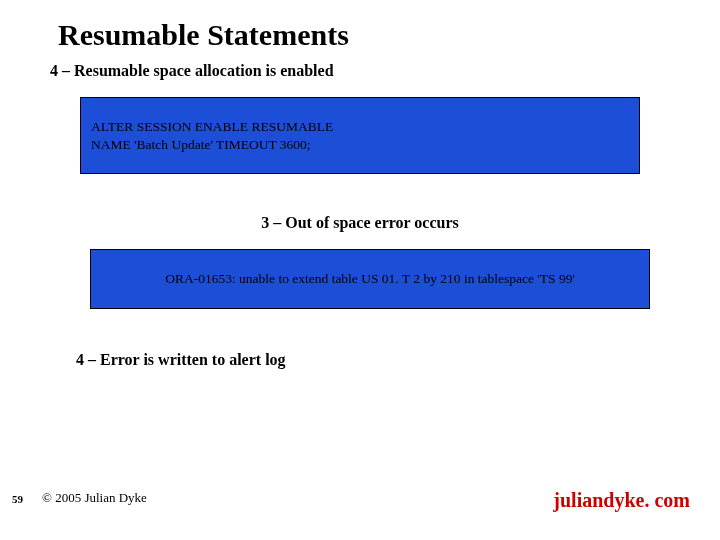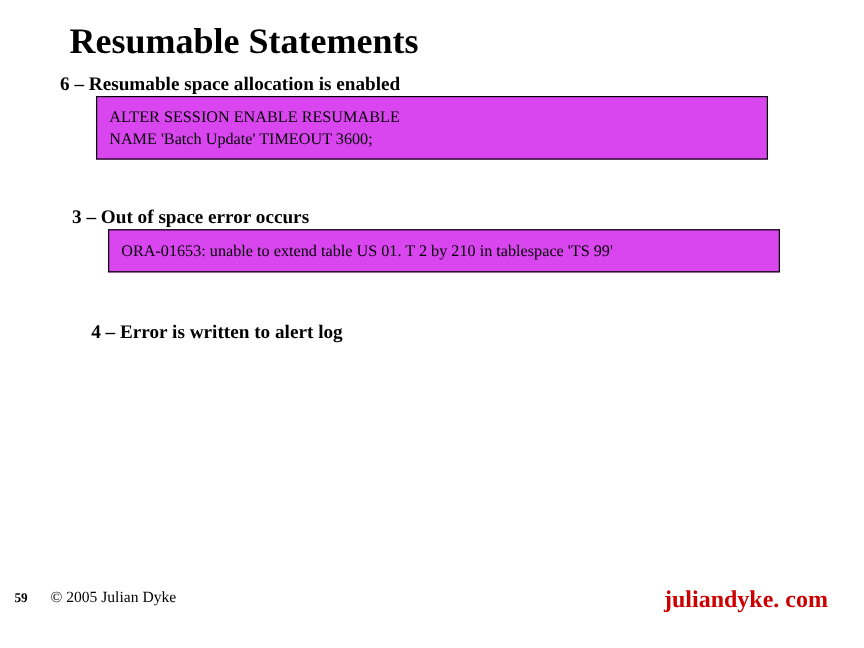--- a/index.html
+++ b/index.html
@@ -25,32 +25,32 @@
     top: 62px;
     width: 610px;
   }
   .step-heading {
     font-size: 16px;
     font-weight: bold;
     color: #000;
   }
   .code-box {
     border: 1px solid #000;
-    padding: 8px 10px;
+    padding: 20px 10px;
     margin-left: 30px;
-    margin-top: 0;
+    margin-top: 17px;
     font-size: 13.5px;
     line-height: 1.3;
     color: #000;
-    background: #d946ef;
+    background: #1d4ed8;
     width: 560px;
   }
   .step1 { margin-left: 0; }
   .step2 { margin-top: 40px; margin-left: 10px; }
-  .step3 { margin-top: 40px; margin-left: 10px; }
+  .step3 { margin-top: 40px; margin-left: 10px; text-align: center; }
   .step4 { margin-top: 42px; margin-left: 26px; }
   .footer-pagenum {
     position: absolute;
     left: 12px;
     bottom: 35px;
     font-size: 11px;
     font-weight: bold;
     color: #000;
   }
   .footer-copyright {
@@ -70,21 +70,21 @@
   }
 </style>
 </head>
 <body>
 
 <div class="slide-title">Resumable Statements</div>
 
 <div class="content">
 
   <div class="step1">
-    <div class="step-heading">6 – Resumable space allocation is enabled</div>
+    <div class="step-heading">4 – Resumable space allocation is enabled</div>
     <div class="code-box">ALTER SESSION ENABLE RESUMABLE<br>NAME 'Batch Update' TIMEOUT 3600;</div>
   </div>
 
 
   <div class="step3">
     <div class="step-heading">3 – Out of space error occurs</div>
     <div class="code-box">ORA-01653: unable to extend table US 01. T 2 by 210 in tablespace 'TS 99'</div>
   </div>
 
   <div class="step4">

